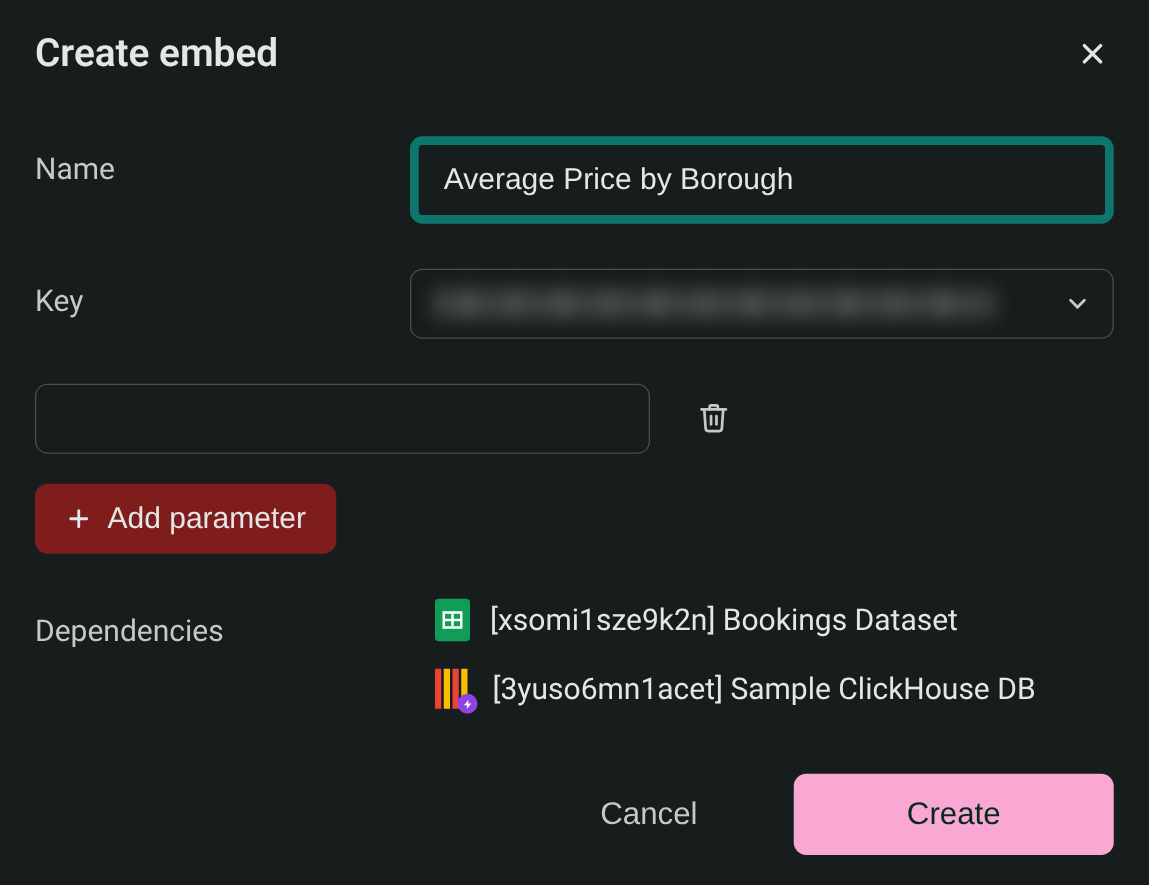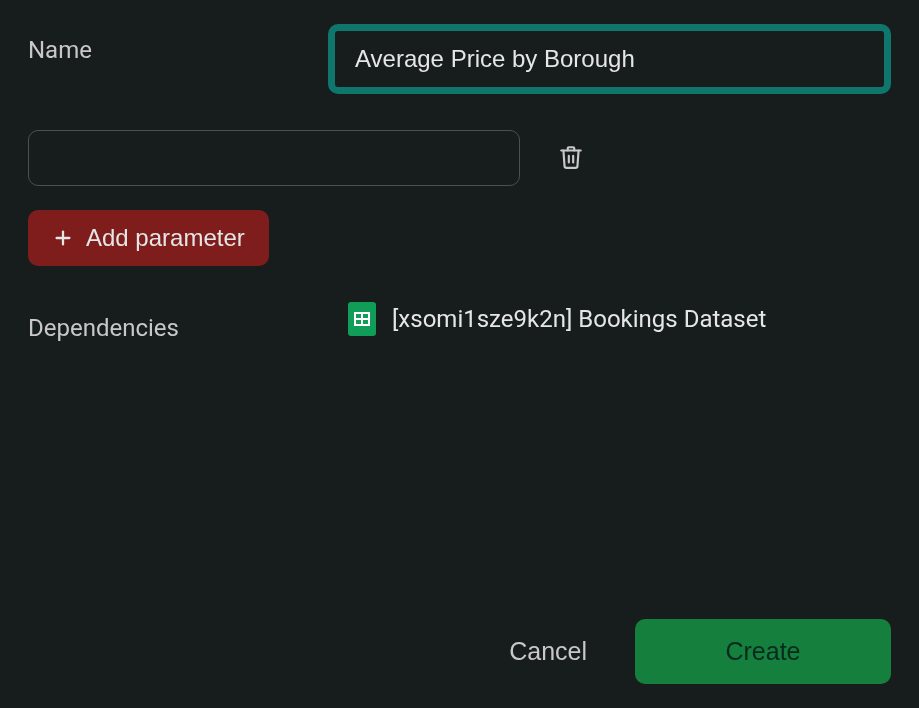--- a/index.html
+++ b/index.html
@@ -256,59 +256,81 @@
       border-radius: 50%;
       display: flex;
       align-items: center;
       justify-content: center;
     }
 
     .modal-footer {
       display: flex;
       justify-content: flex-end;
       align-items: center;
-      gap: 48px;
+      gap: 77px;
       margin-top: auto;
     }
 
     .cancel-button {
       background: none;
       border: none;
       color: #c8c8c8;
       font-size: 25px;
       cursor: pointer;
     }
 
     .create-button {
-      background: #15803d;
+      background: #f9a8d4;
       border: none;
       border-radius: 10px;
       padding: 18px 0;
       width: 256px;
       font-size: 25px;
       font-weight: 500;
       color: #08291e;
       cursor: pointer;
     }
   </style>
 </head>
 <body>
 
 <div class="modal">
 
+  <div class="modal-header">
+    <h1 class="modal-title">Create embed</h1>
+    <button class="close-button">
+      <svg width="26" height="26" viewBox="0 0 24 24" fill="none" stroke="currentColor" stroke-width="2.5" stroke-linecap="round">
+        <line x1="18" y1="6" x2="6" y2="18"></line>
+        <line x1="6" y1="6" x2="18" y2="18"></line>
+      </svg>
+    </button>
+  </div>
 
   <div class="form-body">
 
     <div class="form-row">
       <label class="form-label">Name</label>
       <div class="form-control-col">
         <input class="text-input" type="text" value="Average Price by Borough" style="">
       </div>
     </div>
 
+    <div class="form-row">
+      <label class="form-label">Key</label>
+      <div class="form-control-col">
+        <div class="select-wrapper">
+          <div class="select-input">
+            <div class="blurred-content"></div>
+          </div>
+          <svg class="chevron-down" width="22" height="22" viewBox="0 0 24 24" fill="none" stroke="#c8c8c8" stroke-width="2.5" stroke-linecap="round" stroke-linejoin="round">
+            <polyline points="6 9 12 15 18 9"></polyline>
+          </svg>
+        </div>
+      </div>
+    </div>
 
     <div class="form-row">
       <div class="form-control-col">
         <div class="param-row">
           <input class="param-input" type="text" style="">
           <button class="trash-button">
             <svg width="26" height="26" viewBox="0 0 24 24" fill="none" stroke="currentColor" stroke-width="2" stroke-linecap="round" stroke-linejoin="round">
               <polyline points="3 6 5 6 21 6"></polyline>
               <path d="M19 6l-1 14a2 2 0 0 1-2 2H8a2 2 0 0 1-2-2L5 6"></path>
               <path d="M10 11v6"></path>
@@ -330,20 +352,36 @@
     <div class="form-row">
       <label class="form-label">Dependencies</label>
       <div class="form-control-col">
         <div class="deps-list">
           <div class="dep-item">
             <div class="dep-icon-sheets">
               <div class="sheets-grid"></div>
             </div>
             <span>[xsomi1sze9k2n] Bookings Dataset</span>
           </div>
+          <div class="dep-item">
+            <div class="dep-icon-clickhouse">
+              <div class="ch-bars">
+                  <div></div>
+                  <div></div>
+                  <div></div>
+                  <div></div>
+                </div>
+              <div class="ch-badge">
+                <svg width="9" height="9" viewBox="0 0 24 24" fill="white">
+                  <path d="M13 2L3 14h7l-1 8 10-12h-7l1-8z"></path>
+                </svg>
+              </div>
+            </div>
+            <span>[3yuso6mn1acet] Sample ClickHouse DB</span>
+          </div>
         </div>
       </div>
     </div>
 
   </div>
 
   <div class="modal-footer">
     <button class="cancel-button">Cancel</button>
     <button class="create-button">Create</button>
   </div>

